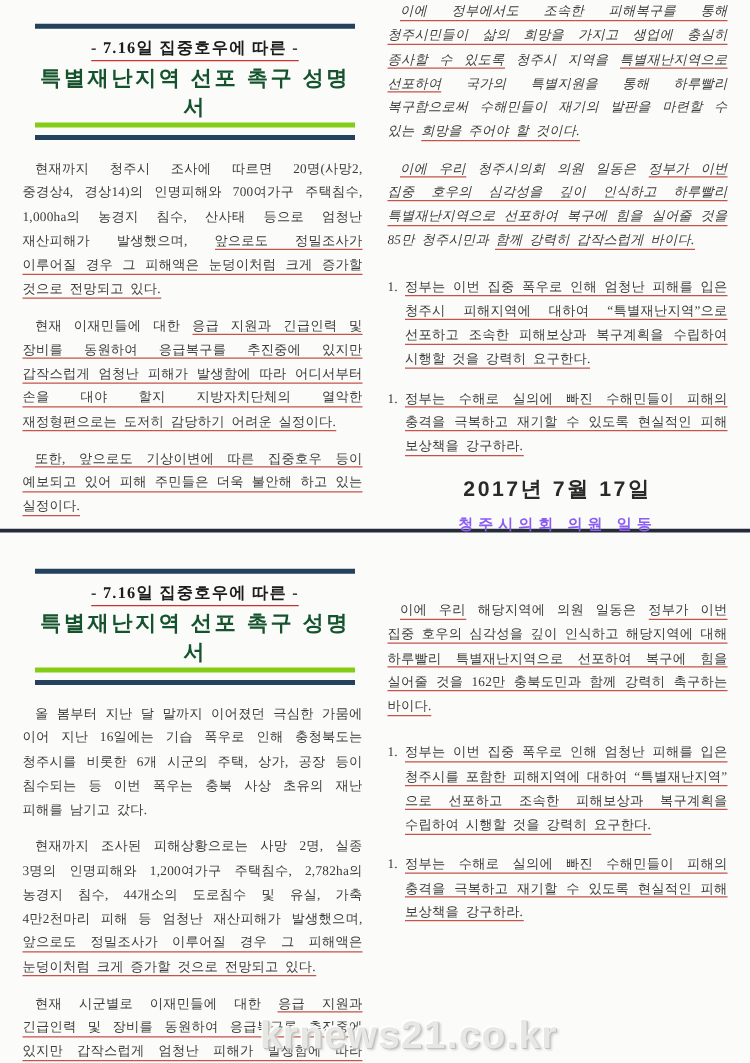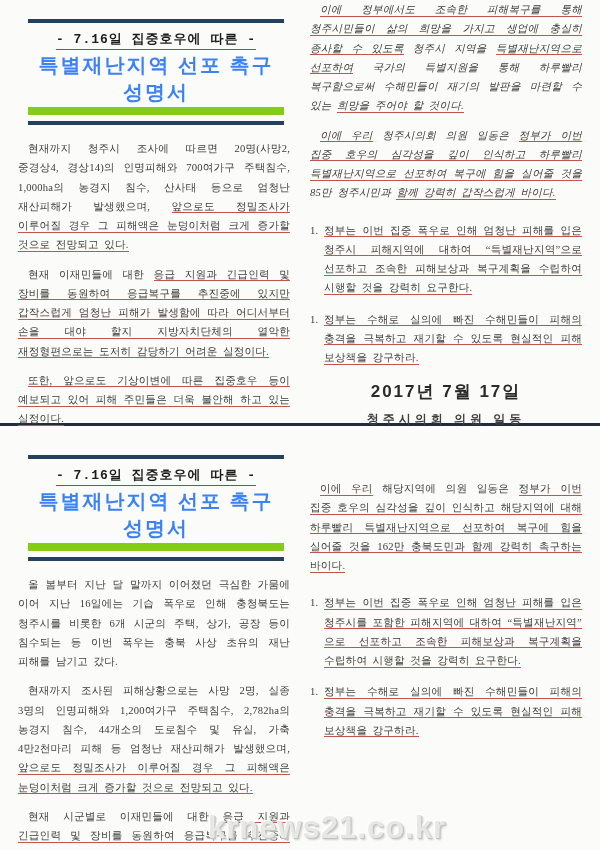--- a/index.html
+++ b/index.html
@@ -18,28 +18,28 @@
   .col-r{left:310px;width:272px;}
 
   
   .title-box{margin:0 6px 14px 10px;text-align:center;}
   .doc1 .title-box{margin-top:19px;}
   .doc2 .title-box{margin-top:29px;}
   .tbar{height:4px;background:#24415e;}
   .tbar.top{margin-bottom:6px;}
   .tbar.bot{margin-top:6px;}
   .title-l1{
-    font-family:Liberation Mono, monospace;
+    font-family:Liberation Serif, serif;
     font-weight:bold;font-size:13px;color:#1c1c1c;letter-spacing:1px;
     display:inline-block;border-bottom:1.5px solid #c8352a;padding-bottom:1px;
   }
   .title-l2{
     font-family:"Liberation Sans","DejaVu Sans",sans-serif;
-    font-weight:bold;font-size:20px;color:#3b82f6;letter-spacing:2px;
-    display:inline-block;border-bottom:8px solid #84cc16;padding-bottom:1px;margin-top:2px;
+    font-weight:bold;font-size:17px;color:#14532d;letter-spacing:2px;
+    display:inline-block;border-bottom:4px solid #84cc16;padding-bottom:1px;margin-top:2px;
   }
 
   
   .para{
     font-size:10.6px;line-height:1.82;text-align:justify;
     margin:0 0 10px 0;text-indent:10px;word-break:keep-all;
     letter-spacing:.2px;word-spacing:2.5px;color:#3b3b3b;
   }
   .u{border-bottom:1.6px solid #c4544a;padding-bottom:.5px;}
   .item{
@@ -53,21 +53,21 @@
   .doc2 .col-r .first{margin-top:53px;}
   .items{margin-top:18px;}
 
   .date-line{
     font-family:"Liberation Sans","DejaVu Sans",sans-serif;
     font-weight:bold;font-size:17px;color:#2a2a2a;text-align:center;
     letter-spacing:2px;margin-top:10px;
   }
   .signer-line{
     font-family:"Liberation Sans","DejaVu Sans",sans-serif;
-    font-weight:bold;font-size:12px;color:#404040;text-align:center;
+    font-weight:bold;font-size:12px;color:#8b5cf6;text-align:center;
     letter-spacing:4px;margin-top:8px;
   }
 
   
   .watermark{
     position:absolute;left:208px;top:810px;
     font-family:"Liberation Sans","DejaVu Sans",sans-serif;
     font-weight:bold;font-size:31px;letter-spacing:1px;
     color:#e7e7e4;
     text-shadow:1px 1px 0 #c2c2bf,-1px -1px 0 #ffffff,2px 2px 2px #d0d0cd;

